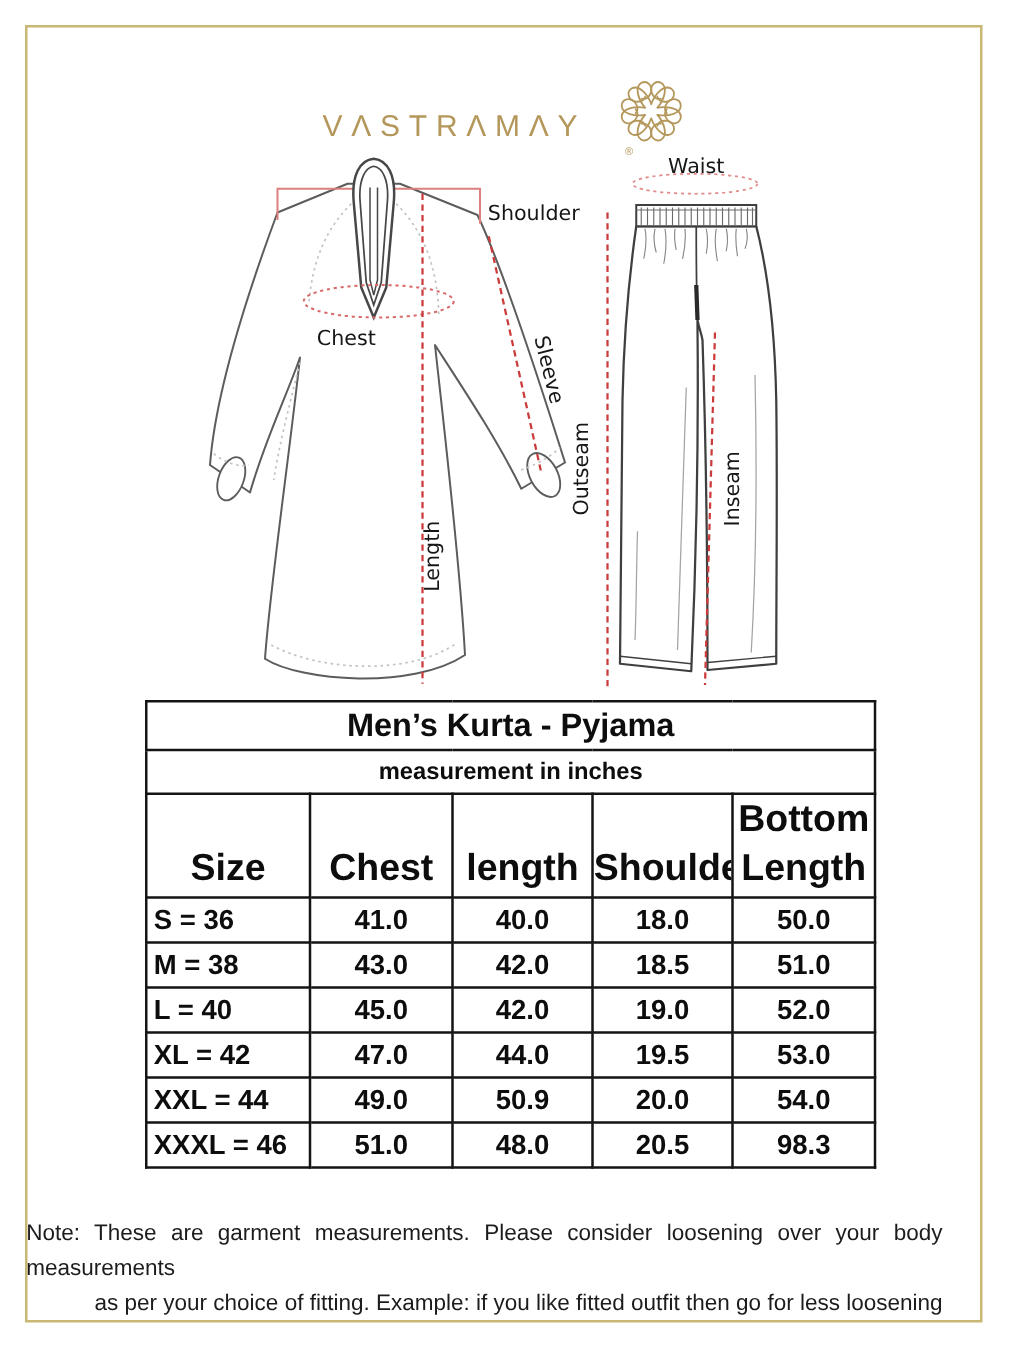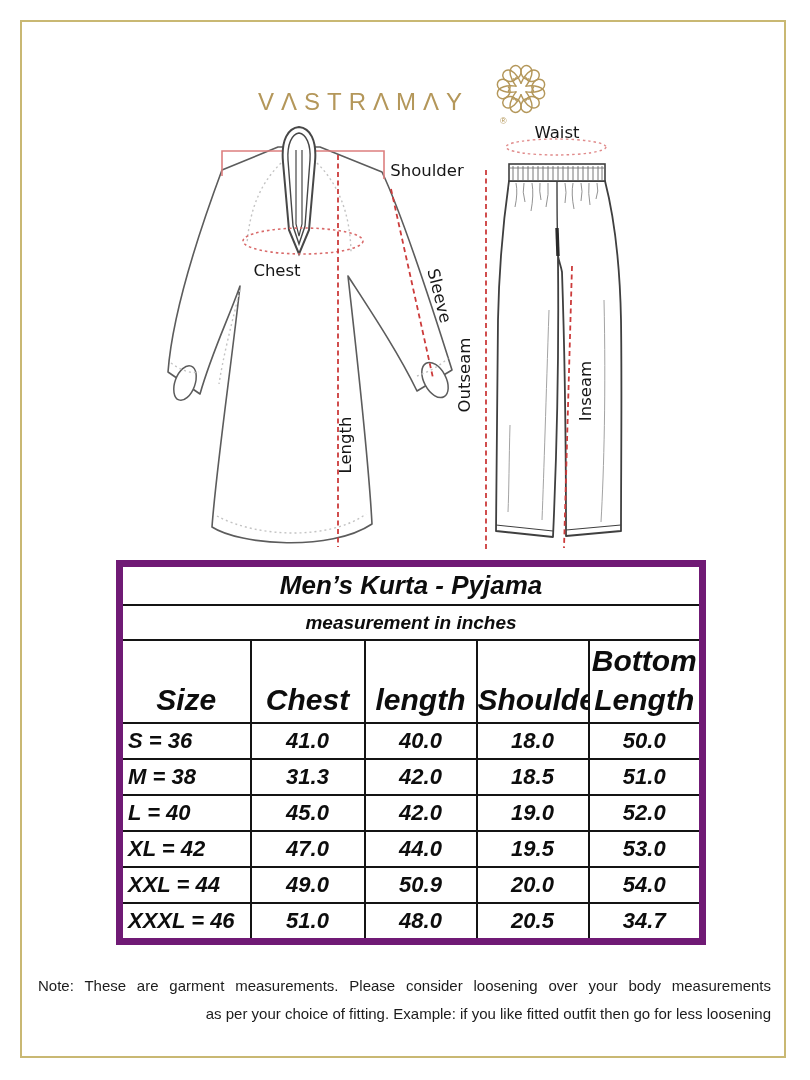--- a/index.html
+++ b/index.html
@@ -13,31 +13,31 @@
   #brand{position:absolute;left:258px;top:50px;font-size:24px;font-weight:400;
          letter-spacing:7px;color:#b4975a;white-space:nowrap;}
   #reg{position:absolute;left:500px;top:78px;font-size:9px;color:#b4975a;}
   #ornament{position:absolute;left:492px;top:22px;width:58px;height:58px;}
   
   #diagram{position:absolute;left:0;top:105px;width:810px;height:460px;}
   text.dlabel{font-family:"DejaVu Sans","Liberation Sans",sans-serif;font-size:16.5px;fill:#161616;}
   
   table.size-table{position:absolute;left:116px;top:560px;width:583px;border-collapse:collapse;
         table-layout:fixed;font-family:"Liberation Sans",sans-serif;font-weight:bold;color:#0d0d0d;
-        border:7px solid #701a75;font-style:italic;}
+        border:2px solid #701a75;}
   .size-table td,.size-table th{border:2px solid #141414;padding:0;overflow:hidden;}
   .row-title th{height:37px;font-size:26px;text-align:center;}
   .row-subtitle th{height:33px;font-size:19px;text-align:center;}
   .row-headers th{height:68px;font-size:30px;text-align:center;vertical-align:bottom;
         padding-bottom:3px;line-height:1.3;}
   .size-table tbody td{height:34px;font-size:22px;text-align:center;}
   .size-table tbody td.size-cell{text-align:left;padding-left:5px;margin-top:30px;}
   
-  #note{position:absolute;left:38px;top:972px;width:733px;color:#1c1c1c;
-        font-size:15px;line-height:28px;}
+  #note{position:absolute;left:21px;top:972px;width:733px;color:#1c1c1c;
+        font-size:18px;line-height:28px;}
   #note .l1{text-align:justify;text-align-last:justify;}
   #note .l2{text-align:right;}
 </style>
 </head>
 <body>
 
 <div id="page">
 
   <div id="frame"></div>
 
@@ -202,21 +202,21 @@
     <tbody>
         <tr>
           <td class="size-cell">S = 36</td>
           <td>41.0</td>
           <td>40.0</td>
           <td>18.0</td>
           <td>50.0</td>
         </tr>
         <tr>
           <td class="size-cell">M = 38</td>
-          <td>31.3</td>
+          <td>43.0</td>
           <td>42.0</td>
           <td>18.5</td>
           <td>51.0</td>
         </tr>
         <tr>
           <td class="size-cell">L = 40</td>
           <td>45.0</td>
           <td>42.0</td>
           <td>19.0</td>
           <td>52.0</td>
@@ -233,21 +233,21 @@
           <td>49.0</td>
           <td>50.9</td>
           <td>20.0</td>
           <td>54.0</td>
         </tr>
         <tr>
           <td class="size-cell">XXXL = 46</td>
           <td>51.0</td>
           <td>48.0</td>
           <td>20.5</td>
-          <td>34.7</td>
+          <td>98.3</td>
         </tr>
       </tbody>
   </table>
 
   <div id="note">
     <div class="l1">Note: These are garment measurements. Please consider loosening over your body measurements</div>
     <div class="l2">as per your choice of fitting. Example: if you like fitted outfit then go for less loosening</div>
   </div>
 
 </div>

